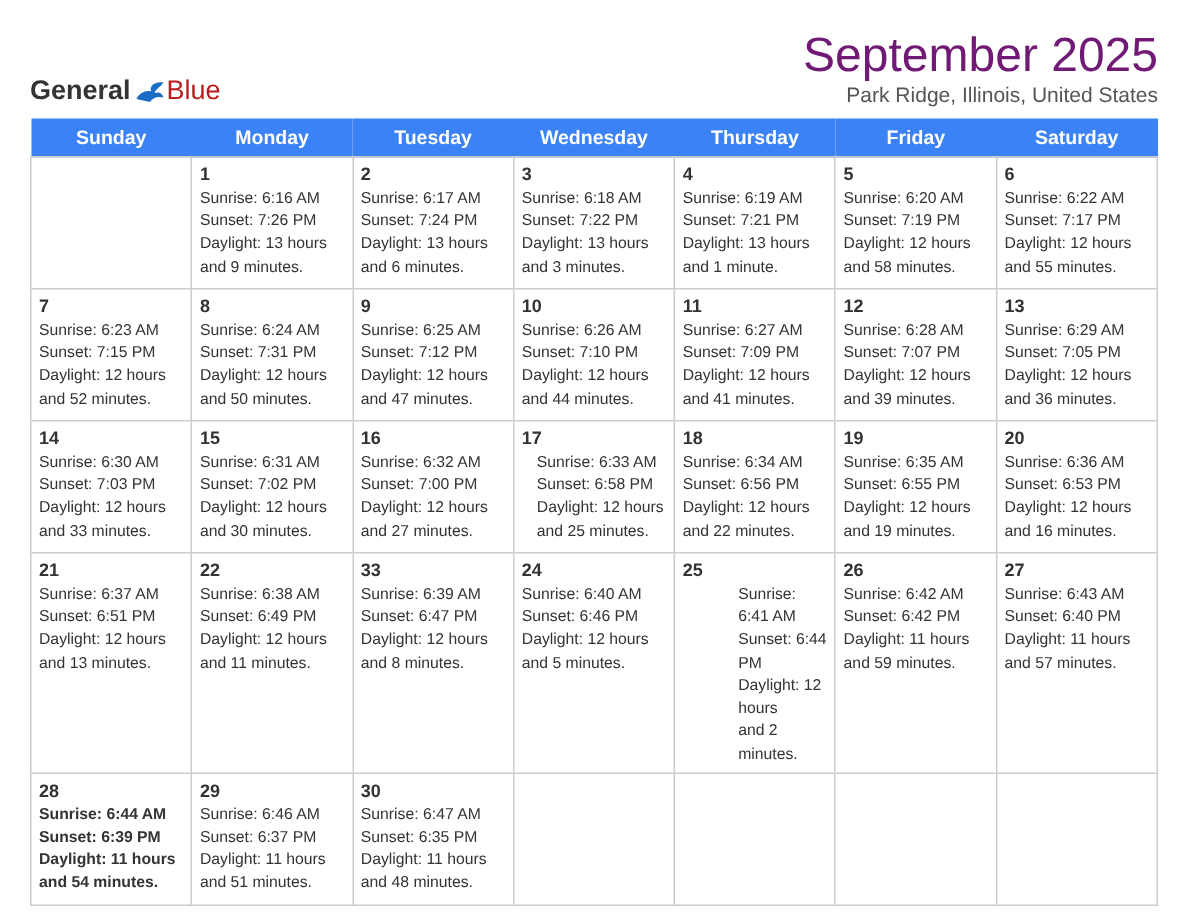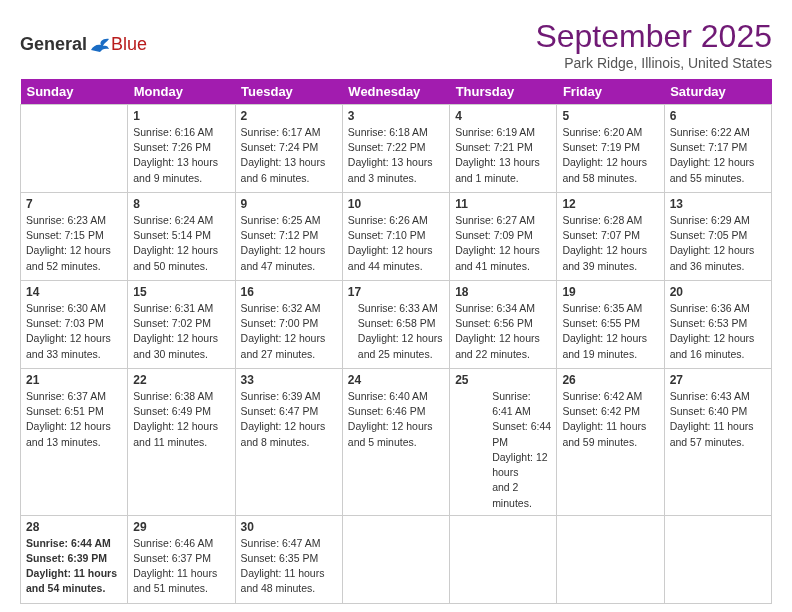--- a/index.html
+++ b/index.html
@@ -9,21 +9,21 @@
       width: 792px;
       height: 612px;
       overflow: hidden;
     }
     .container {
       padding: 18px 20px 10px 20px;
     }
     .header-row {
       display: flex;
       justify-content: space-between;
-      align-items: center;
+      align-items: flex-end;
       margin-bottom: 8px;
     }
     .logo {
       display: flex;
       flex-direction: column;
       align-items: flex-start;
     }
     .logo-text {
       display: flex;
       align-items: center;
@@ -54,23 +54,23 @@
     .location {
       font-size: 14px;
       color: #555;
     }
     table {
       width: 100%;
       border-collapse: collapse;
       table-layout: fixed;
     }
     th {
-      background-color: #a21caf;
+      background-color: #3b82f6;
       color: white;
-      text-align: left;
+      text-align: center;
       padding: 5px 6px;
       font-size: 13px;
       font-weight: bold;
     }
     td {
       border: 1px solid #ccc;
       vertical-align: top;
       padding: 4px 5px;
       font-size: 10.5px;
       color: #333;
@@ -170,21 +170,21 @@
           <td>
             <div class="day-num">7</div>
             <div class="day-info" style="white-space: pre-line;">Sunrise: 6:23 AM
 Sunset: 7:15 PM
 Daylight: 12 hours
 and 52 minutes.</div>
           </td>
           <td>
             <div class="day-num">8</div>
             <div class="day-info" style="white-space: pre-line;">Sunrise: 6:24 AM
-Sunset: 5:14 PM
+Sunset: 7:31 PM
 Daylight: 12 hours
 and 50 minutes.</div>
           </td>
           <td>
             <div class="day-num">9</div>
             <div class="day-info" style="white-space: pre-line;">Sunrise: 6:25 AM
 Sunset: 7:12 PM
 Daylight: 12 hours
 and 47 minutes.</div>
           </td>

